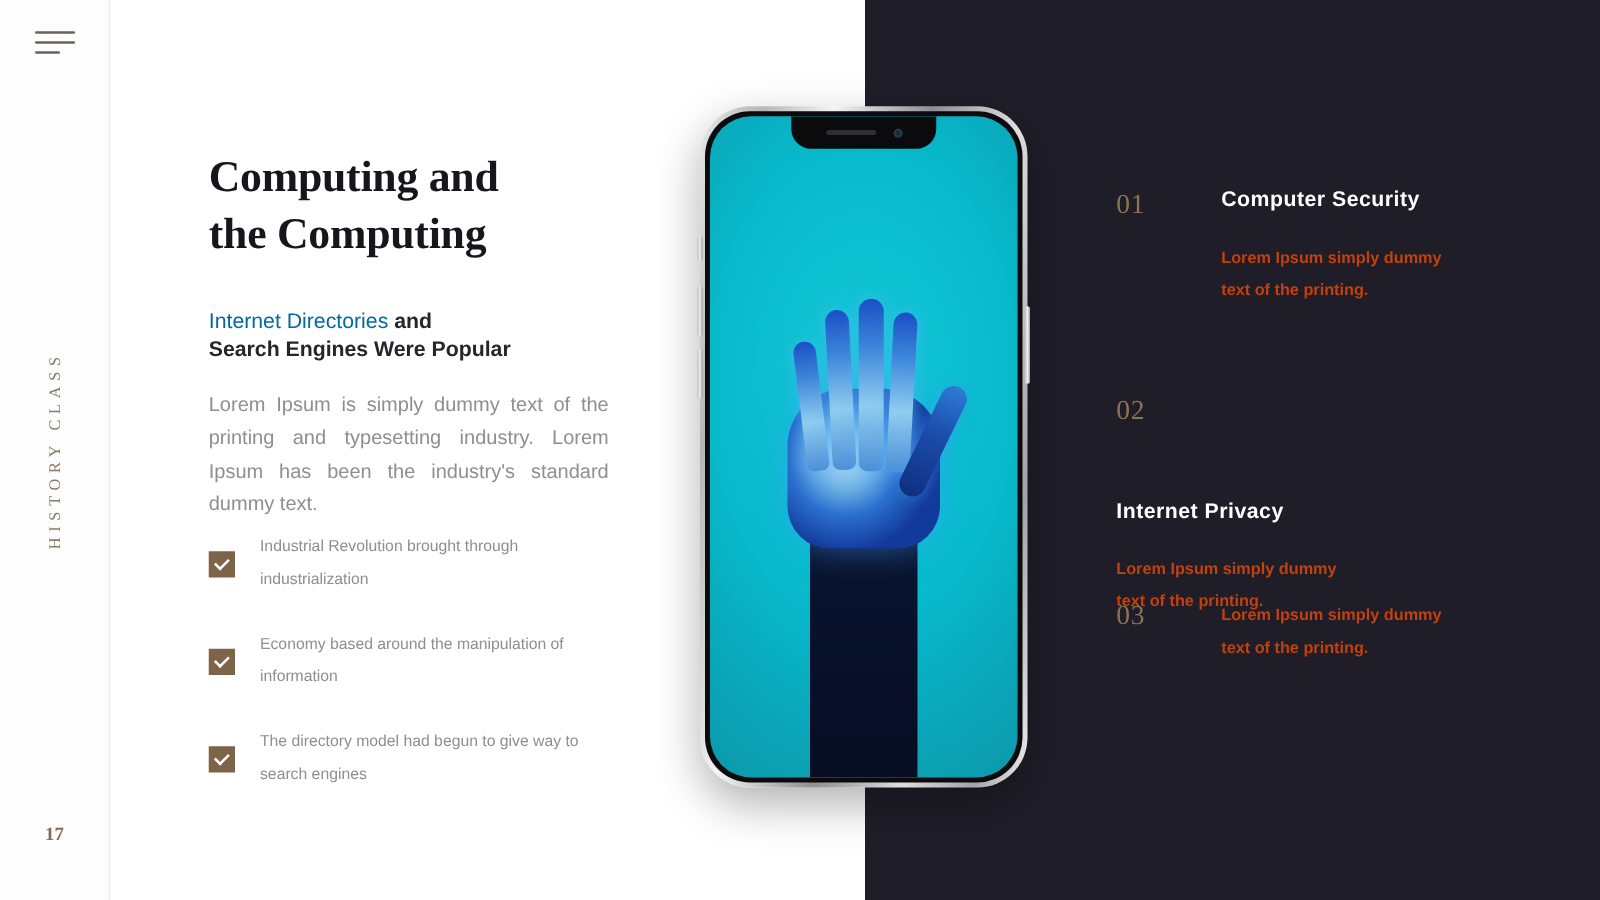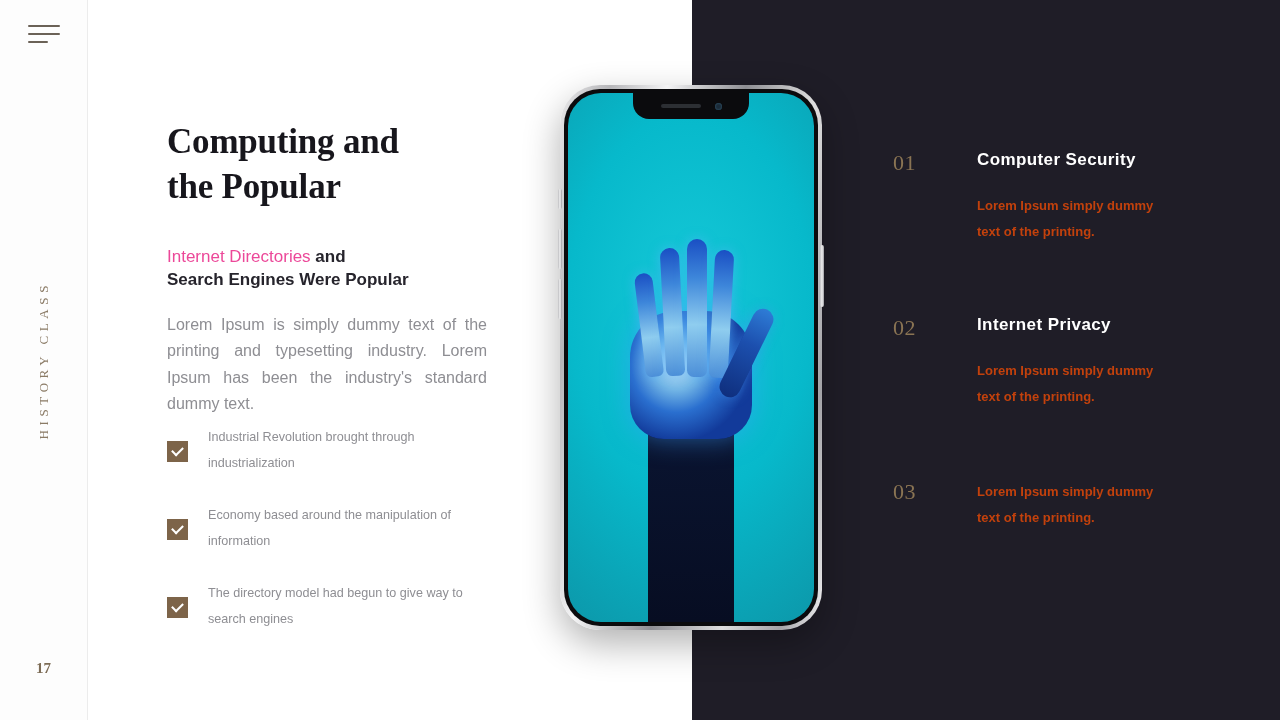--- a/index.html
+++ b/index.html
@@ -59,21 +59,21 @@
     font-family:"Liberation Serif", serif;
     font-weight:bold;
     font-size:35px; line-height:45px;
     color:#17161c; letter-spacing:-0.2px;
   }
   .subtitle{
     position:absolute; top:245px; left:0; width:330px;
     font-size:17px; font-weight:bold; line-height:23px;
     color:#26242c;
   }
-  .subtitle .accent{ color:#ec4899; font-weight:normal; }
+  .subtitle .accent{ color:#0369a1; font-weight:normal; }
   .subtitle .plain{ color:#26242c; }
 
   .body-copy{
     position:absolute; top:312px; left:0; width:320px;
     font-size:16px; line-height:26.4px;
     color:#8e8e93; text-align:justify;
   }
 
   .checklist{ position:absolute; top:424px; left:0; width:330px; }
   .check-row{ display:flex; margin-bottom:26px; align-items:center; }
@@ -166,21 +166,21 @@
   .phone-btn{ position:absolute; background:linear-gradient(90deg,#bdbdc0,#f0f0f1,#9b9ba0); border-radius:2px; z-index:8; }
   .btn-mute{ left:-2px; top:104px; width:4px; height:20px; }
   .btn-up{   left:-2px; top:144px; width:4px; height:40px; }
   .btn-down{ left:-2px; top:194px; width:4px; height:40px; }
   .btn-power{right:-2px; top:160px; width:4px; height:62px; }
 
   
   .list{ position:absolute; left:893px; top:0; width:300px; }
   .list-item{ position:absolute; width:300px; display:flex;gap:12px; }
   .li1{ top:150px; }
-  .li2{ top:315px; }
+  .li2{ top:315px;flex-direction:column; }
   .li3{ top:479px; }
   .li-num{
     font-family:"Liberation Serif", serif;
     font-size:22px; font-weight:normal; color:#8a7453;
     width:72px; flex:0 0 72px; letter-spacing:0.5px;
   }
   .li-body{ flex:1 1 auto; }
   .li-title{
     font-size:17px; font-weight:bold; color:#ffffff;
     letter-spacing:0.4px; margin-bottom:23px;
@@ -204,21 +204,21 @@
       <span>HISTORY CLASS</span>
     </div>
     <div class="page-num">17</div>
   </div>
 
   <div class="dark-panel"></div>
 
   <div class="content">
     <div class="title">
       <div>Computing and</div>
-      <div>the Popular</div>
+      <div>the Computing</div>
     </div>
 
     <div class="subtitle">
       <div>
         <span class="accent">Internet Directories</span><span class="plain"> and</span>
       </div>
       <div class="plain">Search Engines Were Popular</div>
     </div>
 
     <div class="body-copy">Lorem Ipsum is simply dummy text of the printing and typesetting industry.  Lorem Ipsum has been the industry's standard dummy text.</div>

